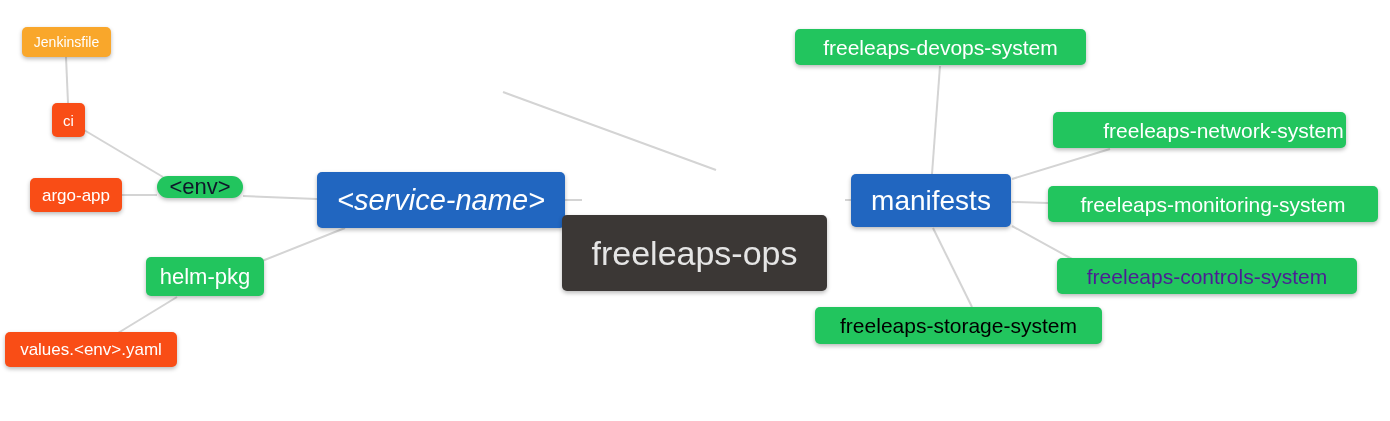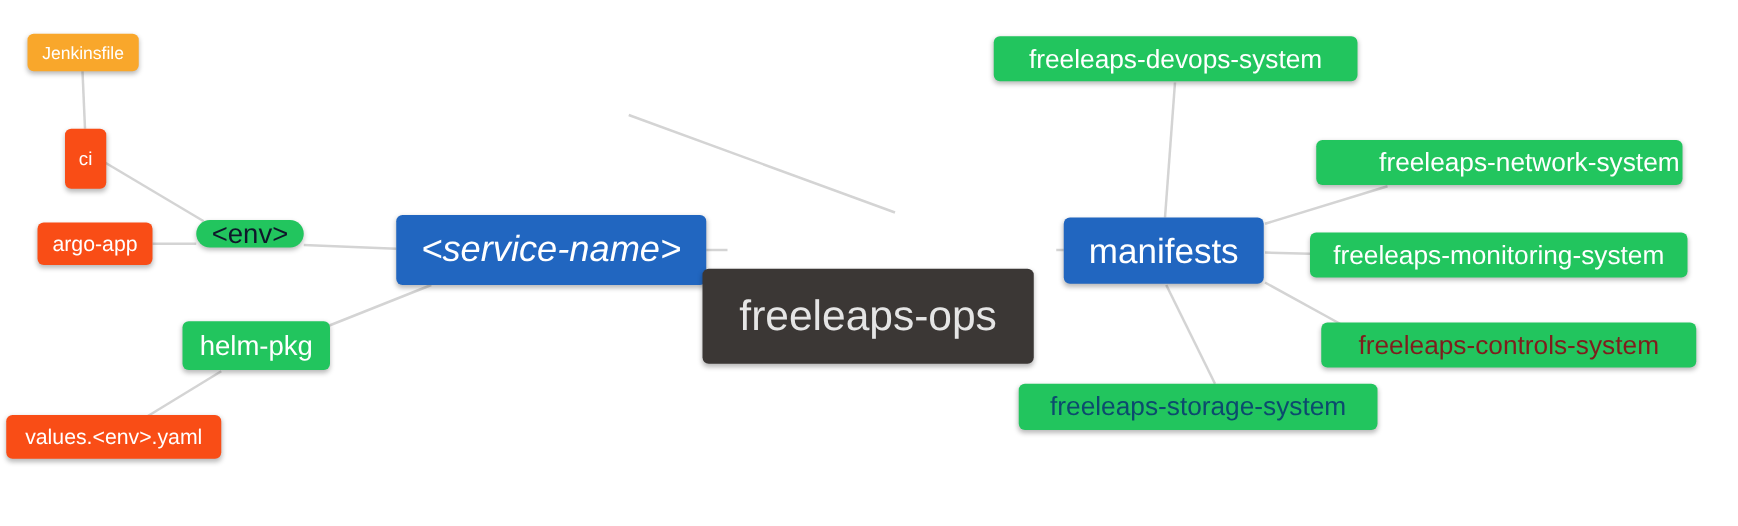--- a/index.html
+++ b/index.html
@@ -50,26 +50,26 @@
       <line x1="503" y1="92" x2="716" y2="170" stroke="#d4d4d4" stroke-width="2"></line>
       <line x1="565" y1="200" x2="582" y2="200" stroke="#d4d4d4" stroke-width="2"></line>
       <line x1="845" y1="200" x2="851" y2="200" stroke="#d4d4d4" stroke-width="2"></line>
       <line x1="932" y1="174" x2="940" y2="66" stroke="#d4d4d4" stroke-width="2"></line>
       <line x1="1012" y1="179" x2="1110" y2="149" stroke="#d4d4d4" stroke-width="2"></line>
       <line x1="1012" y1="202" x2="1048" y2="203" stroke="#d4d4d4" stroke-width="2"></line>
       <line x1="1012" y1="226" x2="1072" y2="259" stroke="#d4d4d4" stroke-width="2"></line>
       <line x1="933" y1="228" x2="972" y2="307" stroke="#d4d4d4" stroke-width="2"></line>
     </svg>
 <div class="node" style="left: 22px; top: 27px; width: 89px; height: 30px; background: rgb(249, 167, 43); font-size: 14px; color: rgb(255, 255, 255);">Jenkinsfile</div>
-    <div class="node" style="left: 52px; top: 103px; width: 33px; height: 48px; background: rgb(249, 77, 22); font-size: 15px; color: rgb(255, 255, 255);">ci</div>
+    <div class="node" style="left: 52px; top: 103px; width: 33px; height: 34px; background: rgb(249, 77, 22); font-size: 15px; color: rgb(255, 255, 255);">ci</div>
     <div class="node" style="left: 30px; top: 178px; width: 92px; height: 34px; background: rgb(249, 77, 22); font-size: 17px; color: rgb(255, 255, 255);">argo-app</div>
     <div class="node" style="left: 157px; top: 176px; width: 86px; height: 22px; background: rgb(34, 197, 94); font-size: 22px; color: #0f172a; border-radius: 15px;">&lt;env&gt;</div>
     <div class="node" style="left: 146px; top: 257px; width: 118px; height: 39px; background: rgb(34, 197, 94); font-size: 22px; color: rgb(255, 255, 255);">helm-pkg</div>
     <div class="node" style="left: 5px; top: 332px; width: 172px; height: 35px; background: rgb(249, 77, 22); font-size: 17px; color: rgb(255, 255, 255);">values.&lt;env&gt;.yaml</div>
     <div class="node" style="left: 317px; top: 172px; width: 248px; height: 56px; background: rgb(33, 102, 192); font-size: 29px; color: rgb(255, 255, 255); font-style: italic;">&lt;service-name&gt;</div>
     <div class="node" style="left: 562px; top: 167px; width: 265px; height: 76px; background: rgb(59, 55, 53); font-size: 34px; color: #e5e5e5; margin-top: 48px;">freeleaps-ops</div>
     <div class="node" style="left: 851px; top: 174px; width: 160px; height: 53px; background: rgb(33, 102, 192); font-size: 28px; color: rgb(255, 255, 255);">manifests</div>
     <div class="node" style="left: 795px; top: 29px; width: 291px; height: 36px; background: rgb(34, 197, 94); font-size: 21px; color: rgb(255, 255, 255);">freeleaps-devops-system</div>
     <div class="node" style="left: 1053px; top: 112px; width: 293px; height: 36px; background: rgb(34, 197, 94); font-size: 21px; color: rgb(255, 255, 255); padding-left: 48px;">freeleaps-network-system</div>
-    <div class="node" style="left: 1048px; top: 186px; width: 302px; height: 36px; background: rgb(34, 197, 94); font-size: 21px; color: rgb(255, 255, 255);">freeleaps-monitoring-system</div>
-    <div class="node" style="left: 1057px; top: 258px; width: 300px; height: 36px; background: rgb(34, 197, 94); font-size: 21px; color: #7f1d1d;">freeleaps-controls-system</div>
-    <div class="node" style="left: 815px; top: 307px; width: 287px; height: 37px; background: rgb(34, 197, 94); font-size: 21px; color: #0c4a6e;">freeleaps-storage-system</div>
+    <div class="node" style="left: 1048px; top: 186px; width: 330px; height: 36px; background: rgb(34, 197, 94); font-size: 21px; color: rgb(255, 255, 255);">freeleaps-monitoring-system</div>
+    <div class="node" style="left: 1057px; top: 258px; width: 300px; height: 36px; background: rgb(34, 197, 94); font-size: 21px; color: #4c1d95;">freeleaps-controls-system</div>
+    <div class="node" style="left: 815px; top: 307px; width: 287px; height: 37px; background: rgb(34, 197, 94); font-size: 21px; color: #000000;">freeleaps-storage-system</div>
   </div>
 
 </body></html>

